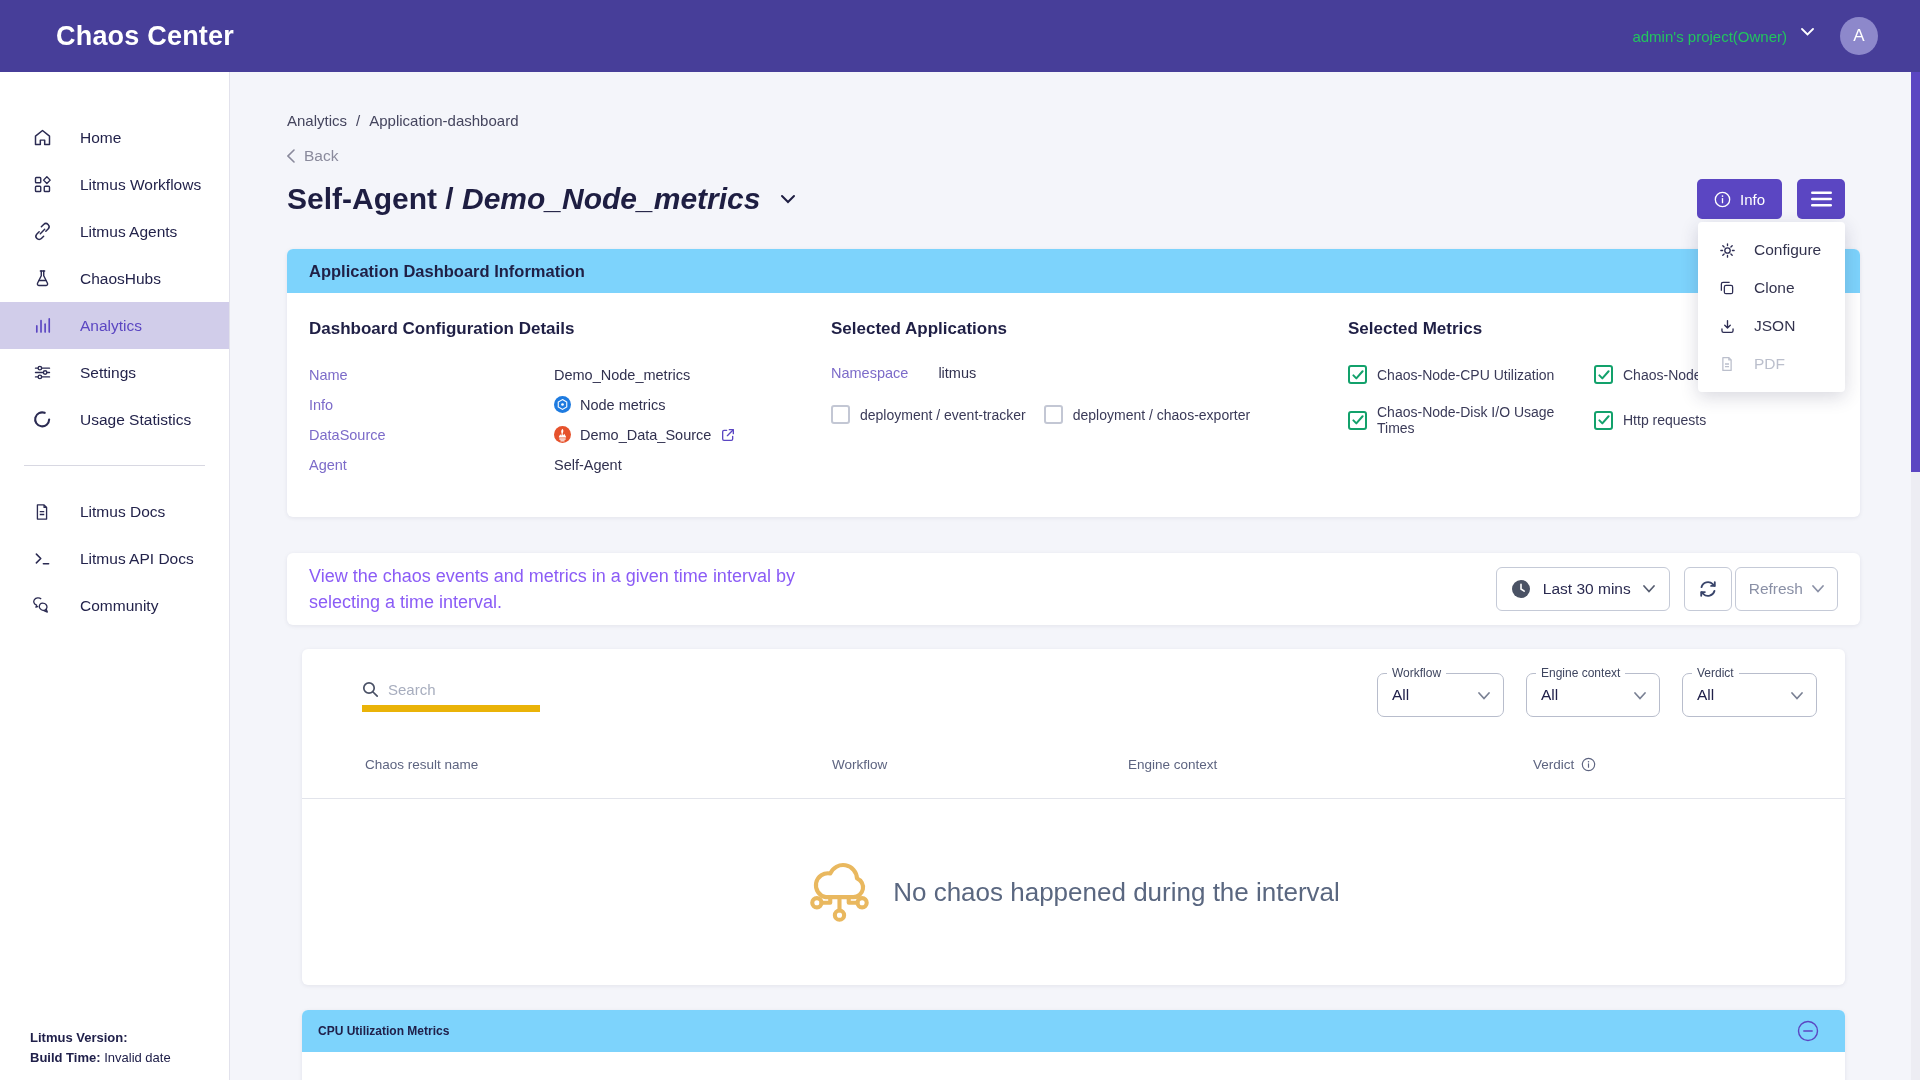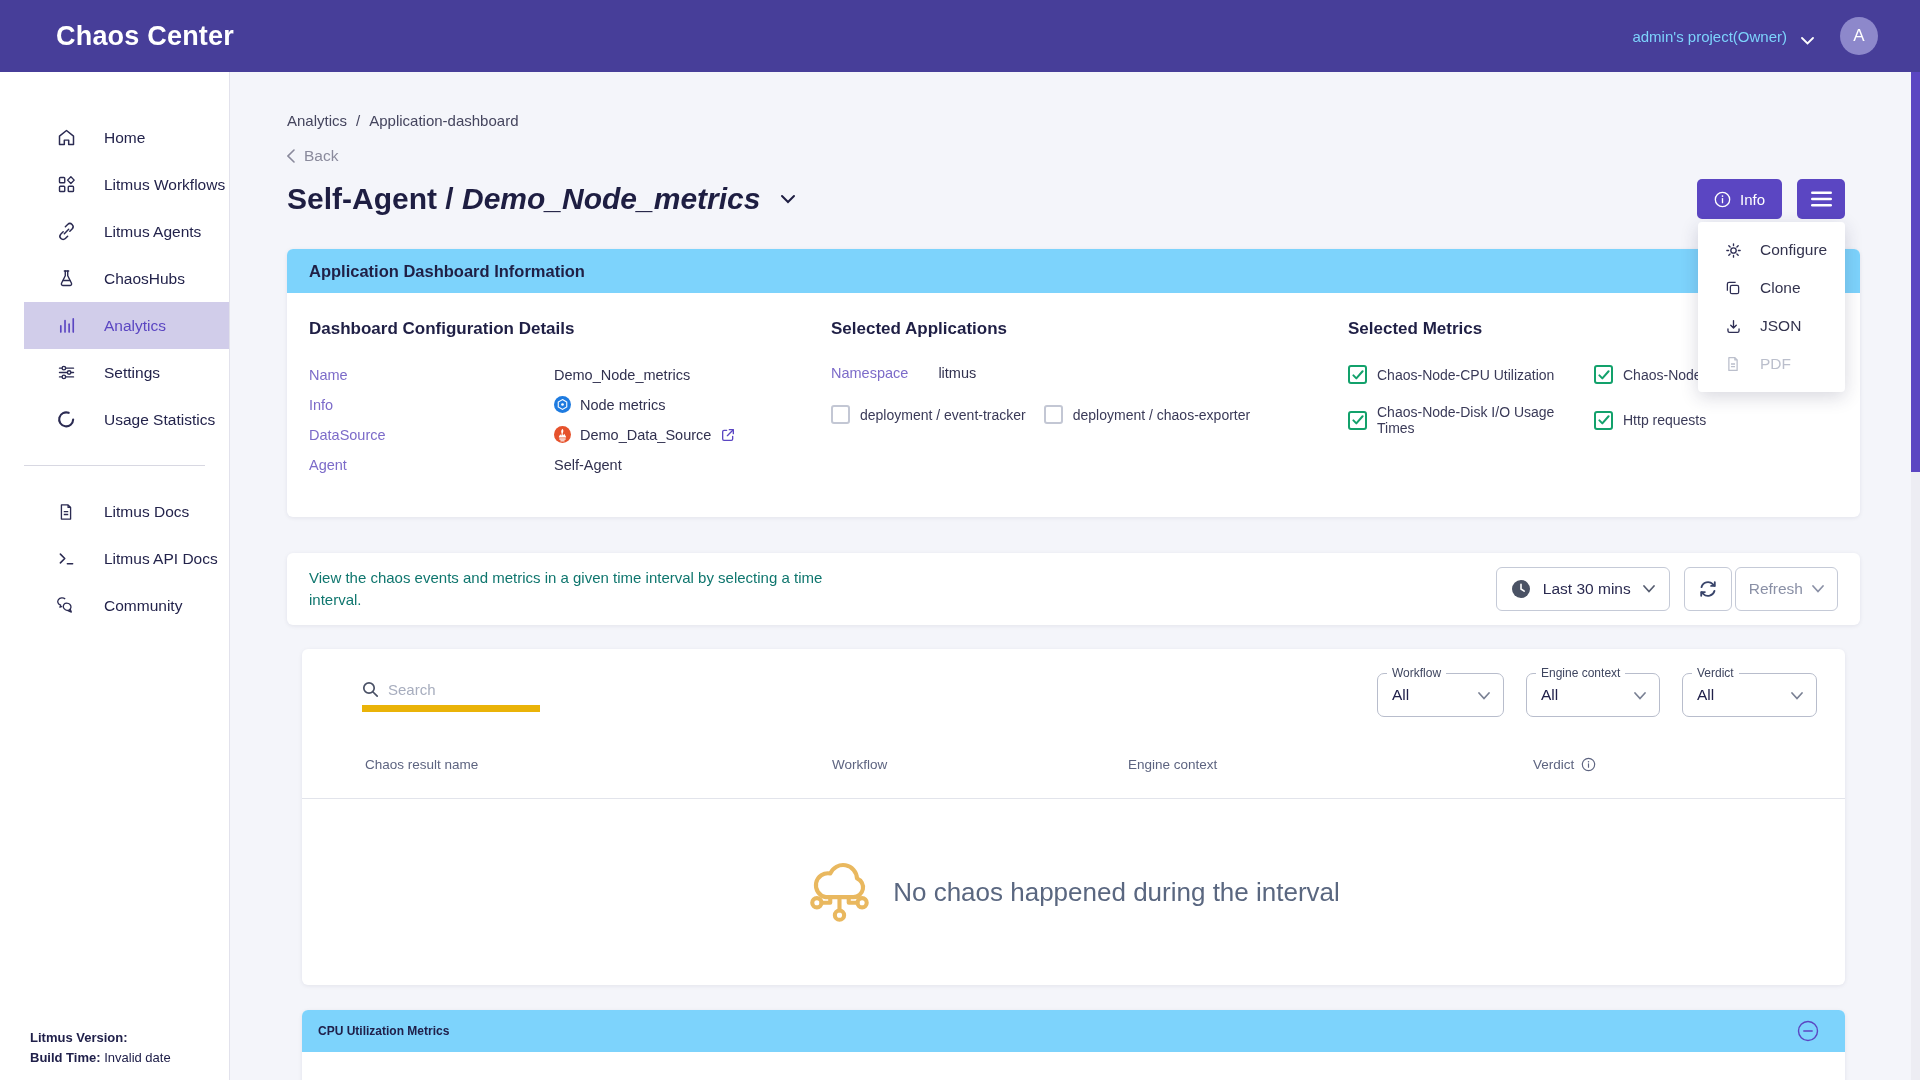--- a/index.html
+++ b/index.html
@@ -5,29 +5,29 @@
   * { box-sizing: border-box; margin: 0; padding: 0; }
   html,body { width:1920px; height:1080px; }
   body { font-family:"Liberation Sans", sans-serif; background:#F4F5FA; overflow:hidden; }
   .app { position:relative; width:1920px; height:1080px; overflow:hidden; background:#F4F5FA; }
 
   
   .topbar { position:absolute; top:0; left:0; width:100%; height:72px; background:#473E99;
     display:flex; align-items:center; justify-content:space-between; padding:0 42px 0 56px; z-index:30; }
   .brand { color:#fff; font-size:27px; font-weight:700; letter-spacing:.2px; }
   .topbar-right { display:flex; align-items:center; gap:26px; }
-  .project-sel { display:flex; align-items:flex-end; gap:14px; color:#7dd3fc; font-size:15px; cursor:pointer; }
+  .project-sel { display:flex; align-items:flex-start; gap:14px; color:#22c55e; font-size:15px; cursor:pointer; }
   .avatar { width:38px; height:38px; border-radius:50%; background:#8D88CB; color:#fff; font-size:17px;
     display:flex; align-items:center; justify-content:center; cursor:pointer; }
 
   
   .sidebar { position:absolute; top:72px; left:0; width:230px; height:1008px; background:#fff;
     border-right:1px solid #E2E2EC; z-index:20; padding-top:42px; }
   .nav-item { display:flex; align-items:center; height:47px; padding-left:30px; gap:26px; cursor:pointer;
-    color:#23234B; font-size:15.5px; font-weight:500;margin-left:24px; }
+    color:#23234B; font-size:15.5px; font-weight:500; }
   .nav-item .nico { width:24px; height:24px; display:flex; align-items:center; justify-content:center; color:#2B2B52; }
   .nav-item.active { background:#D1CDEA; color:#5B46C2; }
   .nav-item.active .nico { color:#5B46C2; }
   .nav-divider { height:1px; background:#D8D8E2; margin:22px 24px; }
   .sidebar-footer { position:absolute; bottom:12px; left:30px; font-size:13px; color:#20204A; line-height:1.55; }
   .sidebar-footer b { font-weight:700; }
 
   
   .main { position:absolute; top:72px; left:230px; right:0; height:1008px; padding:40px 60px 0 57px; overflow:hidden; }
   .breadcrumb { display:flex; gap:9px; font-size:15px; color:#45455E; }
@@ -38,21 +38,21 @@
   .page-title .t-italic { font-style:italic; }
   .title-caret { margin-left:20px; cursor:pointer; display:flex; }
   .actions { margin-left:auto; margin-right:15px; display:flex; align-items:center; }
   .btn-info { height:40px; padding:0 17px; background:#5B46C2; border:none; border-radius:5px; color:#fff;
     font-size:15px; display:flex; align-items:center; gap:9px; cursor:pointer; font-family:inherit; }
   .btn-burger { width:48px; height:40px; margin-left:15px; background:#5B46C2; border:none; border-radius:5px;
     display:flex; align-items:center; justify-content:center; cursor:pointer; }
 
   
   .menu-popup { position:absolute; top:222px; right:75px; width:147px; background:#fff; border-radius:4px;
-    box-shadow:0 5px 18px rgba(40,40,80,.18); padding:9px 8px; z-index:40; }
+    box-shadow:0 5px 18px rgba(40,40,80,.18); padding:9px 2px; z-index:40; }
   .menu-item { display:flex; align-items:center; gap:17px; height:38px; padding-left:18px;
     font-size:15.5px; color:#33334E; cursor:pointer; }
   .menu-item .mico { width:19px; height:19px; display:flex; color:#2E2E54; }
   .menu-item.disabled { color:#BBBFCC; cursor:default; }
   .menu-item.disabled .mico { color:#BBBFCC; }
 
   
   .card { background:#fff; border-radius:6px; box-shadow:0 1px 4px rgba(30,30,70,.08); }
   .strip { background:#7dd3fc; border-radius:6px 6px 0 0; display:flex; align-items:center; }
 
@@ -72,21 +72,21 @@
   .ns-value { color:#31314F; }
   .check-row { display:flex; gap:18px; }
   .check-item { display:flex; align-items:center; gap:10px; font-size:14px; color:#3A3A58; cursor:pointer; }
   .cbox { width:19px; height:19px; border:2px solid #C3C7D4; border-radius:3px; background:#fff; flex:none; }
   .cbox-on { width:19px; height:19px; border:2px solid #12A16B; border-radius:3px; background:#fff; flex:none;
     display:flex; align-items:center; justify-content:center; }
   .metrics-grid { display:grid; grid-template-columns:246px auto; row-gap:20px; font-size:13.5px; color:#2F2F50; }
 
   
   .time-card { margin-top:36px; height:72px; display:flex; align-items:center; justify-content:space-between; padding:0 22px; }
-  .time-desc { width:540px; font-size:15px; color:#0f766e; line-height:1.45; }
+  .time-desc { width:540px; font-size:18px; color:#8b5cf6; line-height:1.45; }
   .time-controls { display:flex; align-items:center; gap:14px; }
   .btn-outline { height:44px; border:1px solid #C5CAD7; border-radius:6px; background:#fff; display:flex;
     align-items:center; cursor:pointer; font-family:inherit; }
   .btn-range { padding:0 14px; gap:12px; font-size:15.5px; color:#2A2A50; }
   .refresh-pair { display:flex; gap:3px; }
   .btn-refresh-ico { width:48px; justify-content:center; }
   .btn-refresh { padding:0 13px; gap:9px; font-size:15.5px; color:#8A90A6; }
 
   
   .chaos-card { margin:24px 15px 0; }

